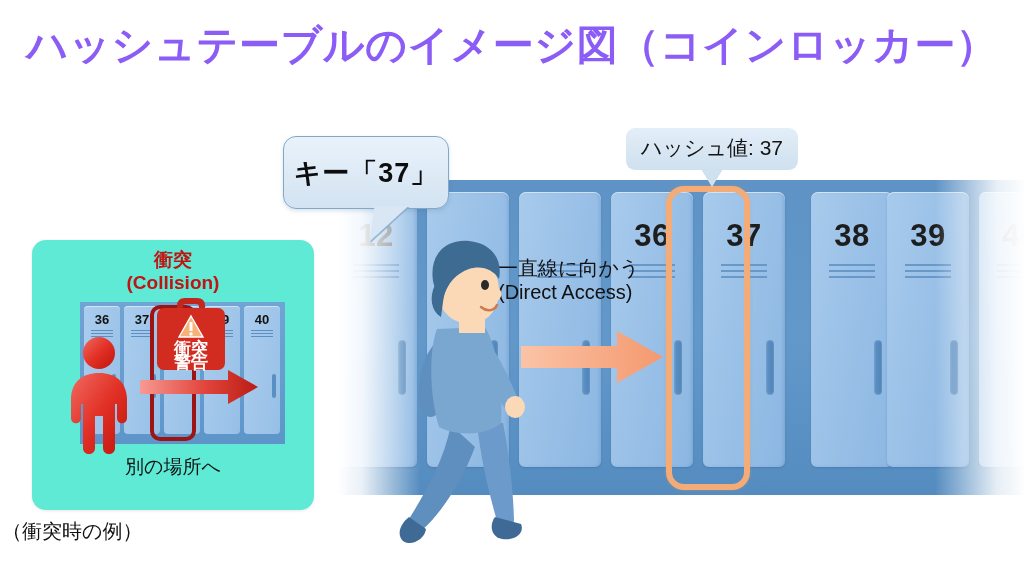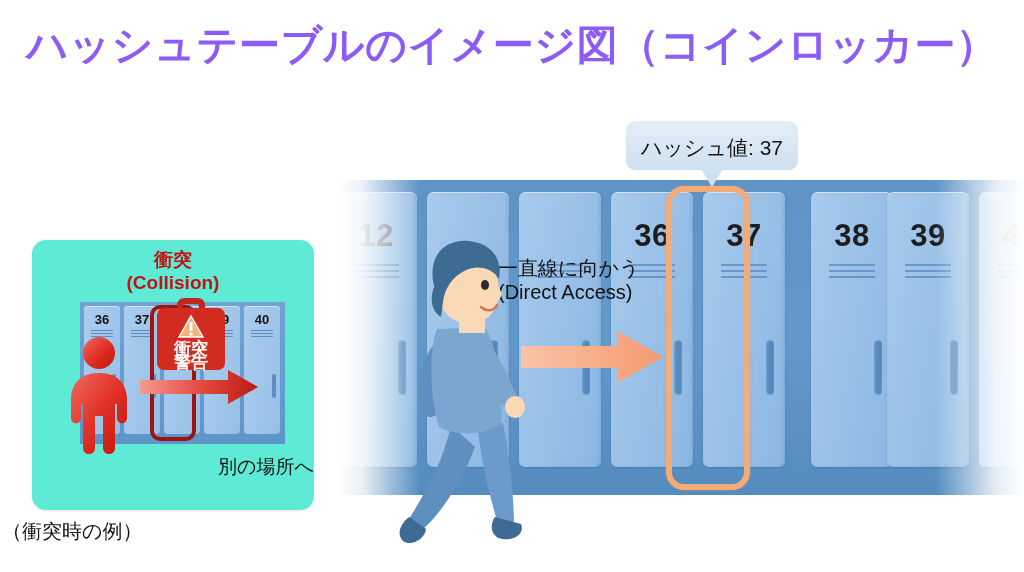--- a/index.html
+++ b/index.html
@@ -104,22 +104,22 @@
     width: 84px; height: 304px;
     border: 6px solid #f3ab77;
     border-radius: 18px;
     box-shadow: 0 0 3px rgba(230,150,90,.5);
     pointer-events: none;
   }
 
   
   #hash-callout {
     position: absolute;
-    left: 626px; top: 121px;
-    padding: 13px 15px 8px 15px;
+    left: 626px; top: 128px;
+    padding: 6px 15px 8px 15px;
     background: linear-gradient(180deg,#e3eef8,#cfe0ef);
     border-radius: 9px;
     font-size: 21px;
     color: #141414;
     white-space: nowrap;
   }
   #hash-callout .tail {
     position: absolute;
     left: 50%; bottom: -17px;
     margin-left: -11px;
@@ -255,21 +255,21 @@
   }
   #red-person {
     position: absolute;
     left: 34px; top: 96px;
     width: 66px; height: 122px;
   }
   #relocate-label {
     position: absolute;
     left: 0; top: 214px;
     width: 282px;
-    text-align: right;
+    text-align: center;
     font-size: 19px;
     color: #111111;
     white-space: nowrap;
   }
   #collision-caption {
     position: absolute;
     left: 2px; top: 518px;
     width: 282px;
     font-size: 20px;
     color: #111111;
@@ -377,20 +377,24 @@
     <div id="fade-right"></div>
   </div>
 
   <div id="highlight-ring"></div>
 
   <div id="hash-callout">
     <span>ハッシュ値: 37</span>
     <div class="tail"></div>
   </div>
 
+  <div id="key-bubble">
+    <div class="label">キー「37」</div>
+    <div class="tail"></div>
+  </div>
 
   <div id="direct-access">
     <div>一直線に向かう</div>
     <div>(Direct Access)</div>
   </div>
 
   <svg id="access-arrow" viewBox="0 0 142 54">
     <defs>
       <linearGradient id="ogr" x1="0" y1="0" x2="1" y2="0">
         <stop offset="0" stop-color="#fbc3a6"></stop>

